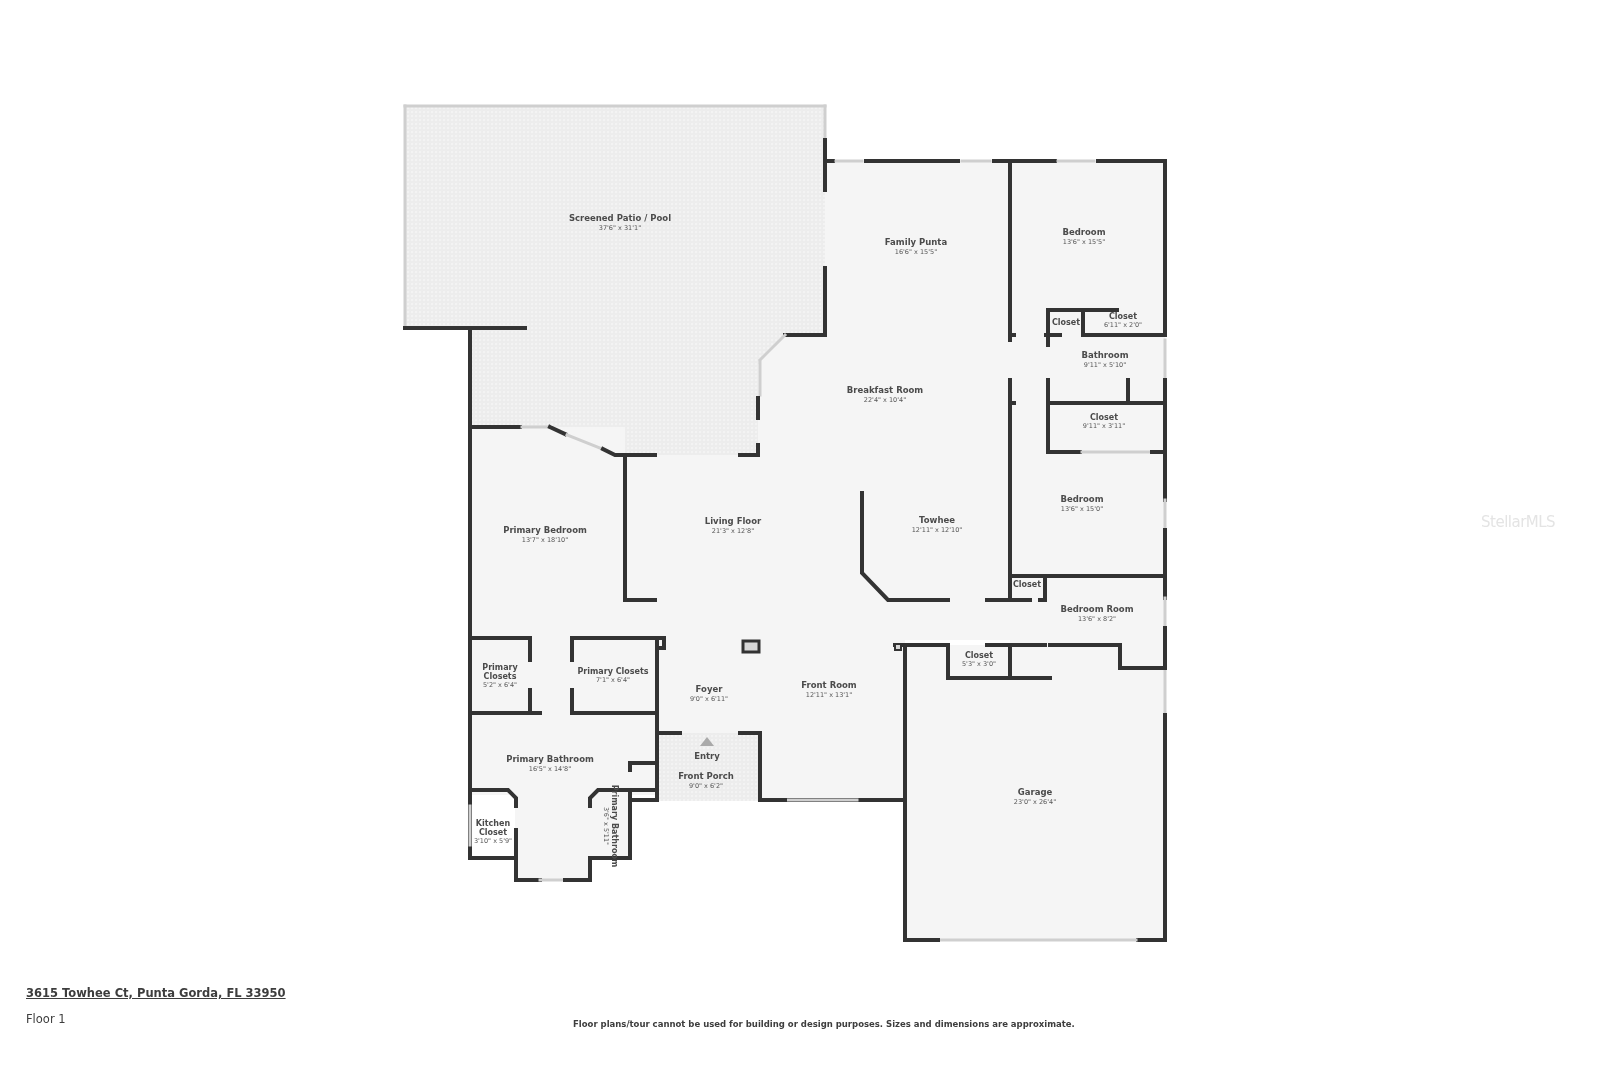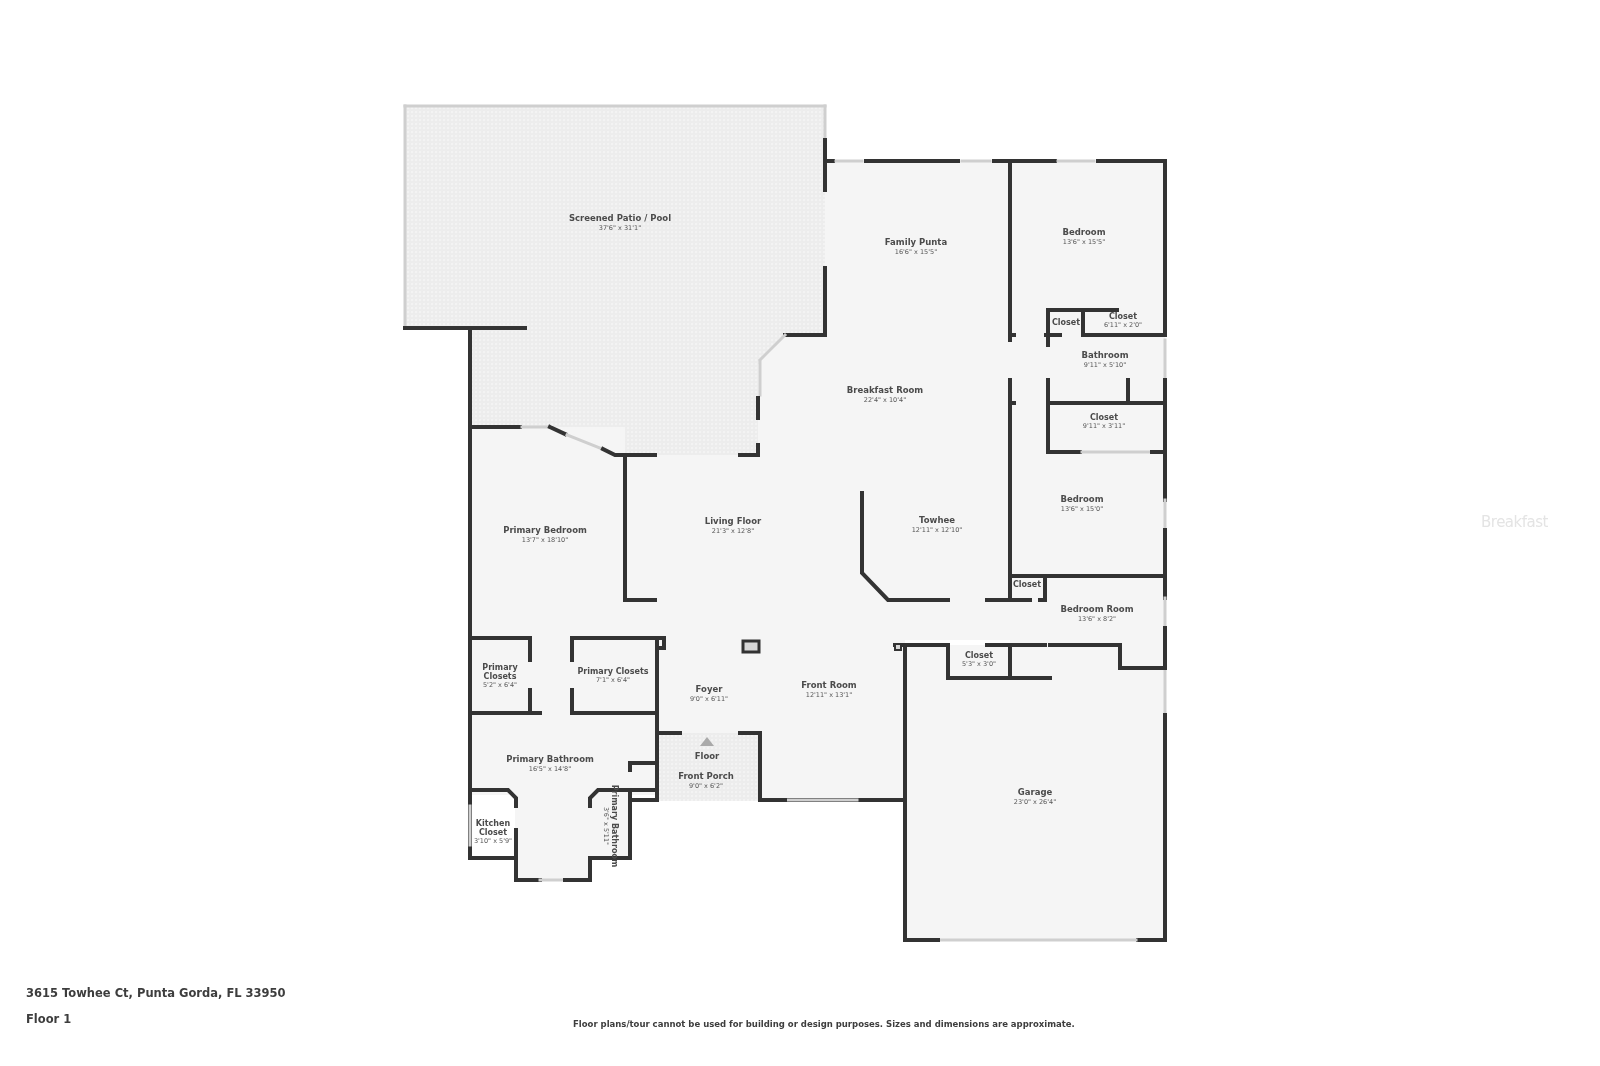--- a/index.html
+++ b/index.html
@@ -5,22 +5,22 @@
   html, body { margin:0; padding:0; background:#ffffff; }
   body { width:1600px; height:1066px; position:relative; overflow:hidden;
          font-family:"DejaVu Sans", "Liberation Sans", sans-serif; color:#4a4a4a; }
   svg#plan { position:absolute; left:0; top:0; }
   .room-label { position:absolute; transform:translate(-50%,-50%); text-align:center;
                 white-space:nowrap; line-height:1.15; }
   .room-label .nm { font-size:8.5px; font-weight:bold; color:#4b4b4b; display:block; }
   .room-label .dm { font-size:6.5px; color:#555; display:block; margin-top:1px; }
   .room-label.small .nm { font-size:8px; }
   .rot { transform:translate(-50%,-50%) rotate(90deg); }
-  .footer-addr { position:absolute; left:26px; top:986px; font-size:11.5px; font-weight:bold; color:#3d3d3d; }
-  .footer-floor { position:absolute; left:26px; top:1012px; font-size:11.5px; font-weight:bold; color:#3d3d3d; }
+  .footer-addr { position:absolute; left:26px; top:986px; font-size:11.5px; font-weight:bold; color:#3d3d3d;text-decoration:underline; }
+  .footer-floor { position:absolute; left:26px; top:1012px; font-size:11.5px; font-weight:normal; color:#3d3d3d; }
   .footer-disc { position:absolute; left:541px; top:1019px; font-size:8.5px; font-weight:bold; color:#3d3d3d;padding-left:32px; }
   .watermark { position:absolute; left:1481px; top:513px; font-size:15px; color:#e4e4e4; letter-spacing:-0.5px; }
   .entry-arrow { position:absolute; left:700px; top:737px; width:0; height:0;
                  border-left:7px solid transparent; border-right:7px solid transparent;
                  border-bottom:9px solid #a9a9a9; }
 </style>
 </head>
 <body>
 
 <svg id="plan" width="1600" height="1066" viewBox="0 0 1600 1066" xmlns="http://www.w3.org/2000/svg">
@@ -222,21 +222,21 @@
 <div class="room-label" style="left:709px;top:694px">
     <span class="nm">Foyer</span>
     <span class="dm">9'0" x 6'11"</span>
   </div>
 <div class="room-label" style="left:829px;top:690px">
     <span class="nm">Front Room</span>
     <span class="dm">12'11" x 13'1"</span>
   </div>
 <div class="entry-arrow"></div>
 <div class="room-label" style="left:707px;top:757px">
-    <span class="nm">Floor</span>
+    <span class="nm">Entry</span>
   </div>
 <div class="room-label" style="left:706px;top:781px">
     <span class="nm">Front Porch</span>
     <span class="dm">9'0" x 6'2"</span>
   </div>
 <div class="room-label" style="left:550px;top:764px">
     <span class="nm">Primary Bathroom</span>
     <span class="dm">16'5" x 14'8"</span>
   </div>
 <div class="room-label small" style="left:493px;top:832px;white-space:normal;width:44px">
@@ -245,17 +245,17 @@
   </div>
 <div class="room-label small rot" style="left:610px;top:826px">
     <span class="nm">Primary Bathroom</span>
     <span class="dm">3'6" x 5'11"</span>
   </div>
 <div class="room-label" style="left:1035px;top:797px">
     <span class="nm">Garage</span>
     <span class="dm">23'0" x 26'4"</span>
   </div>
 
-<div class="watermark">Breakfast</div>
+<div class="watermark">StellarMLS</div>
 
 <div class="footer-addr">3615 Towhee Ct, Punta Gorda, FL 33950</div>
 <div class="footer-floor">Floor 1</div>
 <div class="footer-disc">Floor plans/tour cannot be used for building or design purposes. Sizes and dimensions are approximate.</div>
 
 </body></html>

